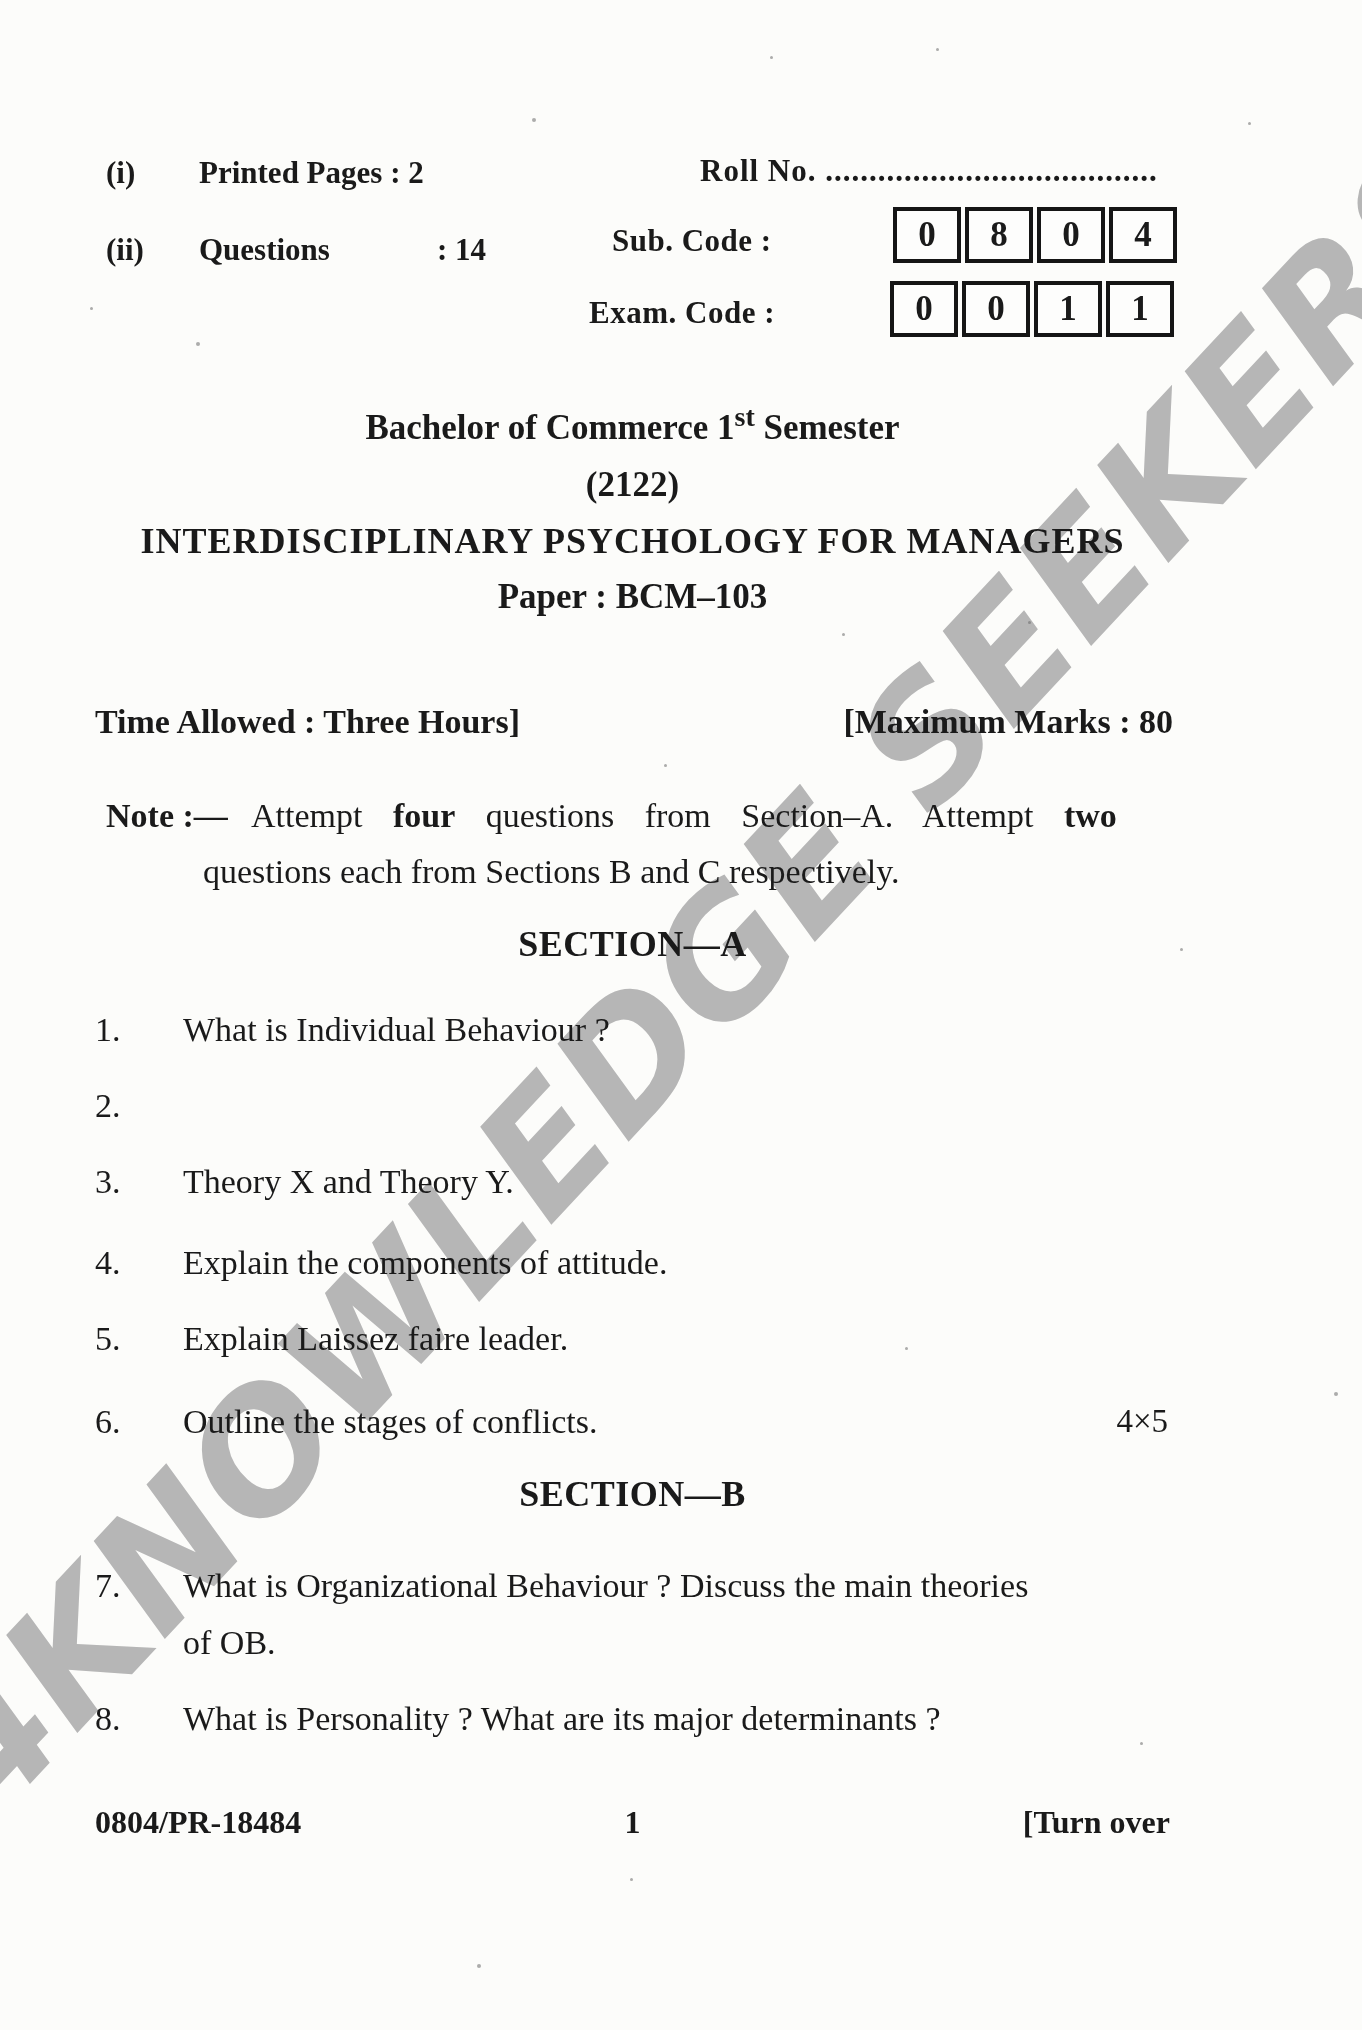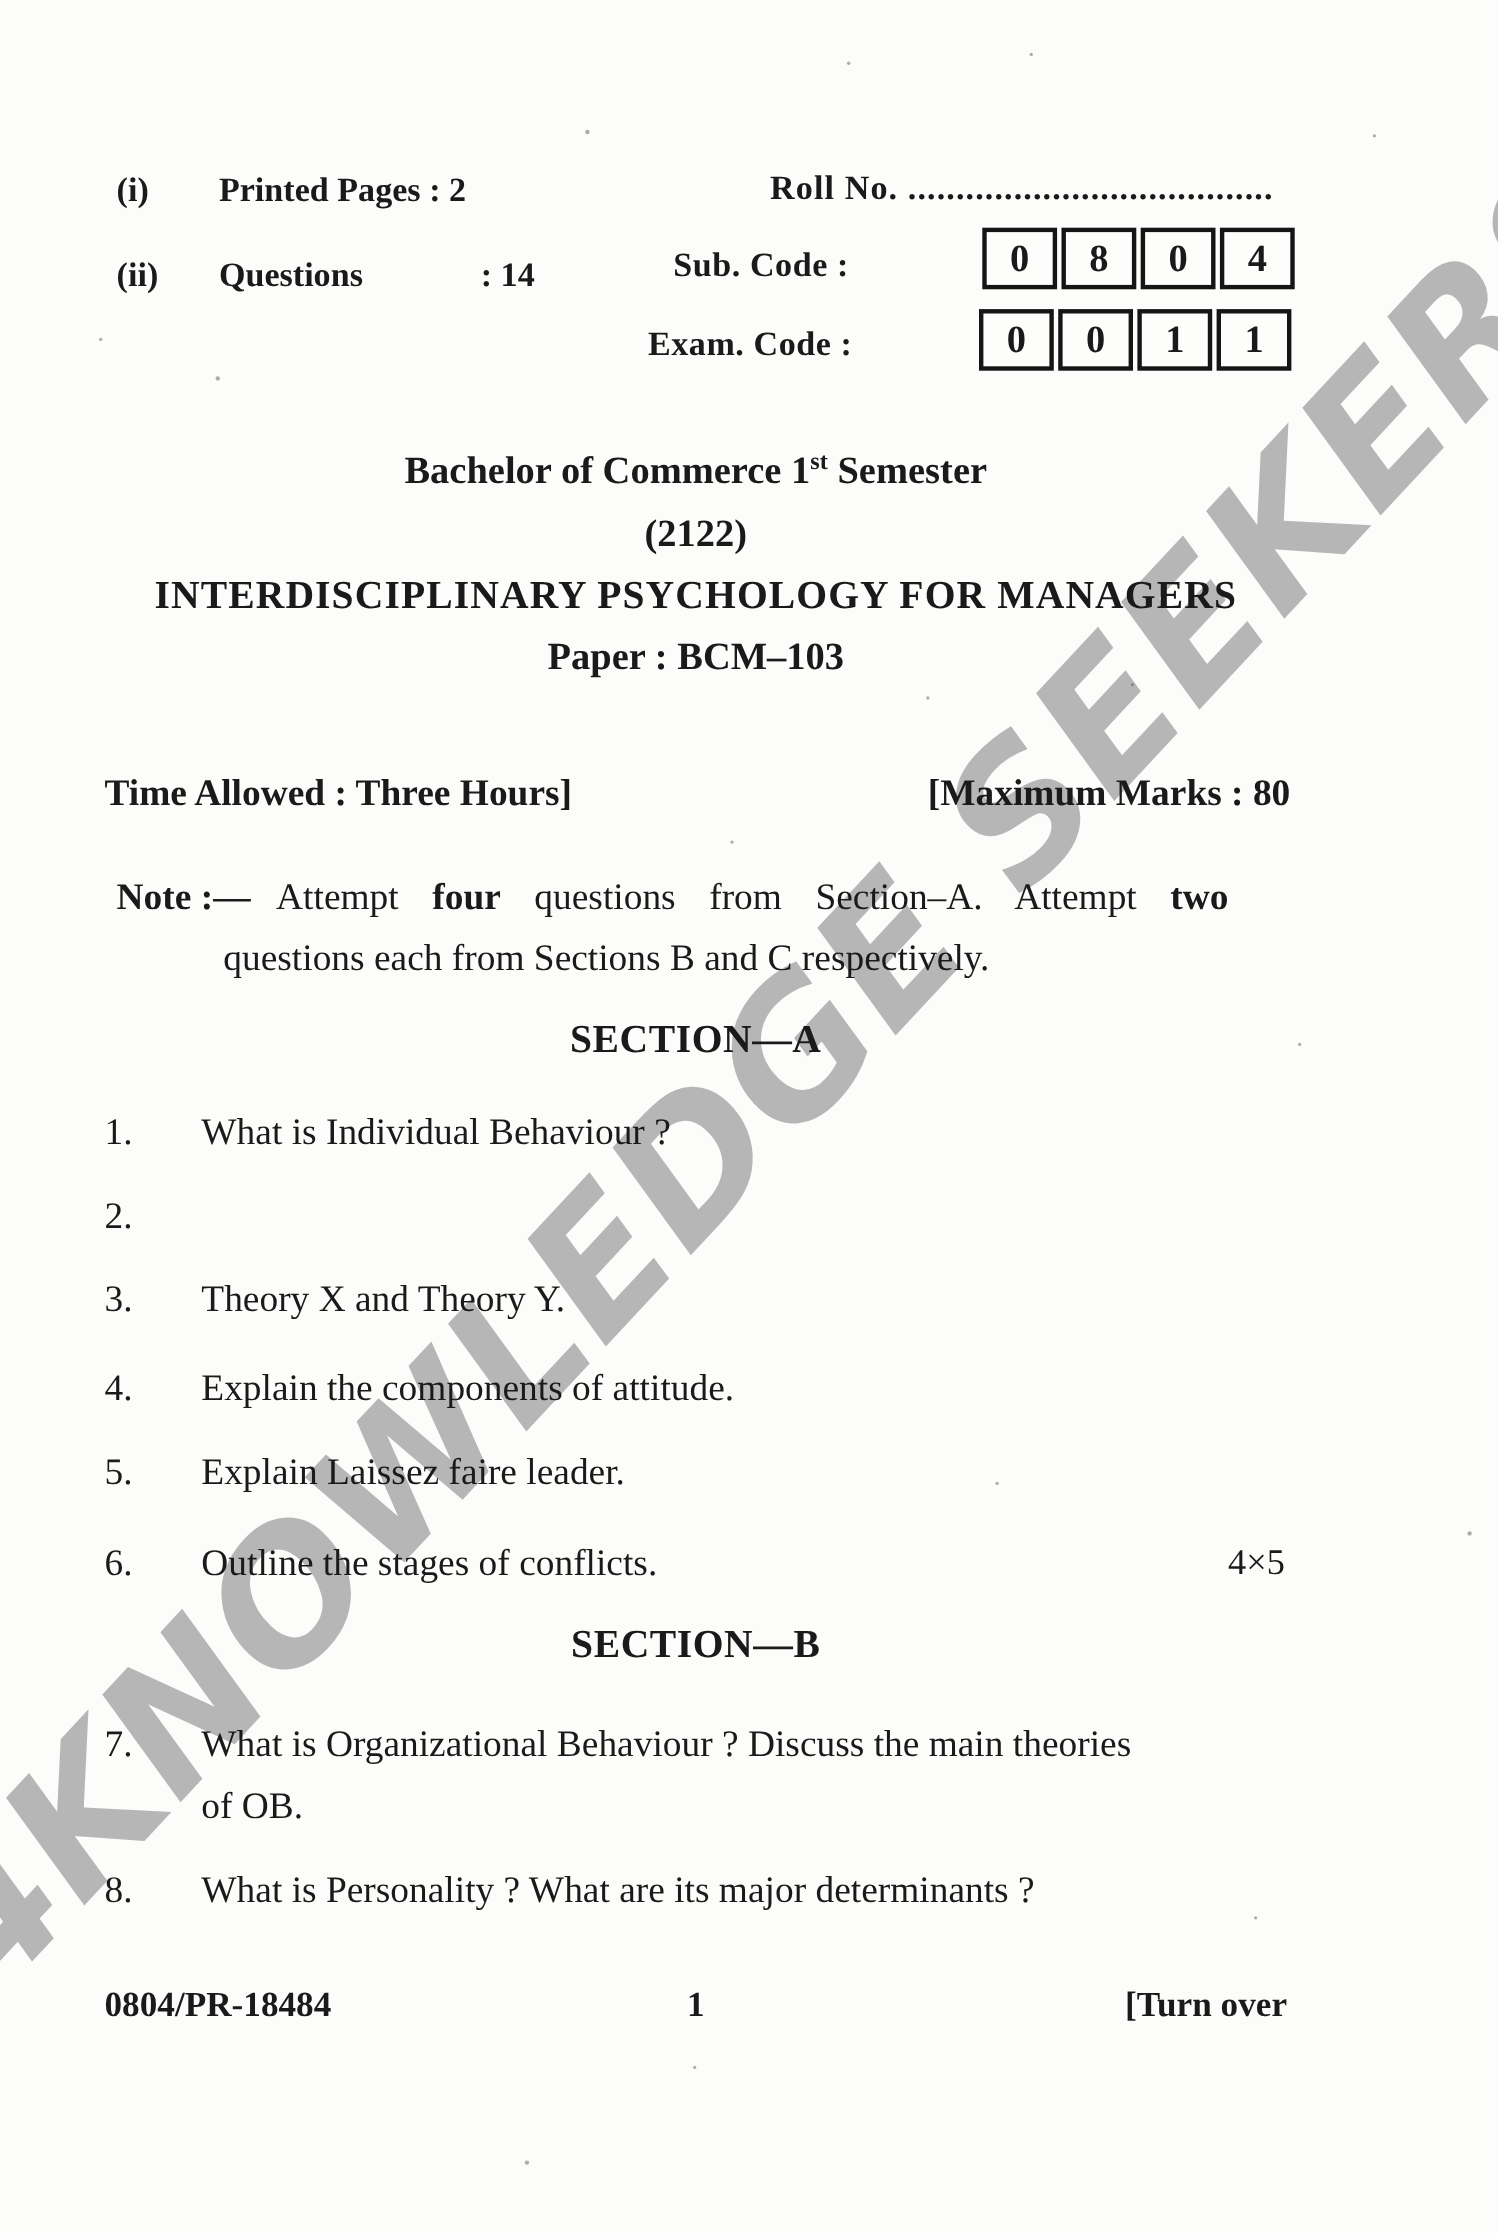--- a/index.html
+++ b/index.html
@@ -37,21 +37,21 @@
     width:60px;height:48px;border:4px solid #151515;background:#fdfdfc;
     display:flex;align-items:center;justify-content:center;
     font-size:35px;font-weight:bold;
   }
   
   .title-line{
     position:absolute;left:95px;width:1075px;text-align:center;
     font-weight:bold;font-size:35px;white-space:nowrap;
   }
   .title-line.caps{font-size:36px;letter-spacing:1px;}
-  .sup{font-size:22px;vertical-align:super;line-height:0;margin-top:44px;}
+  .sup{font-size:28px;vertical-align:super;line-height:0;margin-top:44px;}
   
   .time-row{position:absolute;top:703px;left:95px;width:1078px;display:flex;justify-content:space-between;font-weight:bold;font-size:34px;}
   
   .note-label{position:absolute;top:797px;left:106px;font-size:34px;font-weight:bold;}
   .note-line1{position:absolute;top:797px;left:203px;width:975px;font-size:34px;word-spacing:22px;white-space:nowrap;margin-left:48px;}
   .note-line2{position:absolute;top:853px;left:203px;font-size:34px;}
   
   .section-title{position:absolute;left:95px;width:1075px;text-align:center;font-size:36px;font-weight:bold;letter-spacing:.5px;}
   .q-row{position:absolute;left:95px;width:1075px;display:flex;font-size:34px;line-height:57px;}
   .q-num{flex:0 0 88px;}

